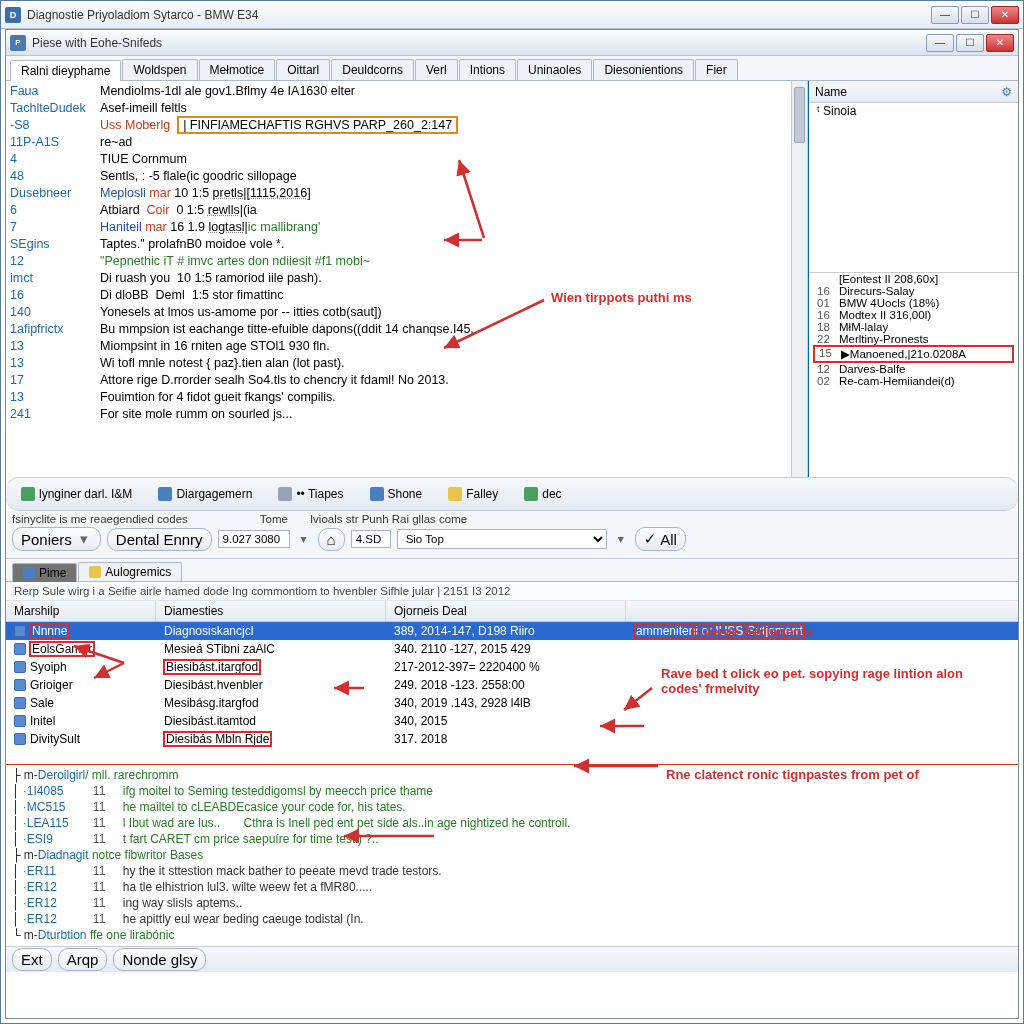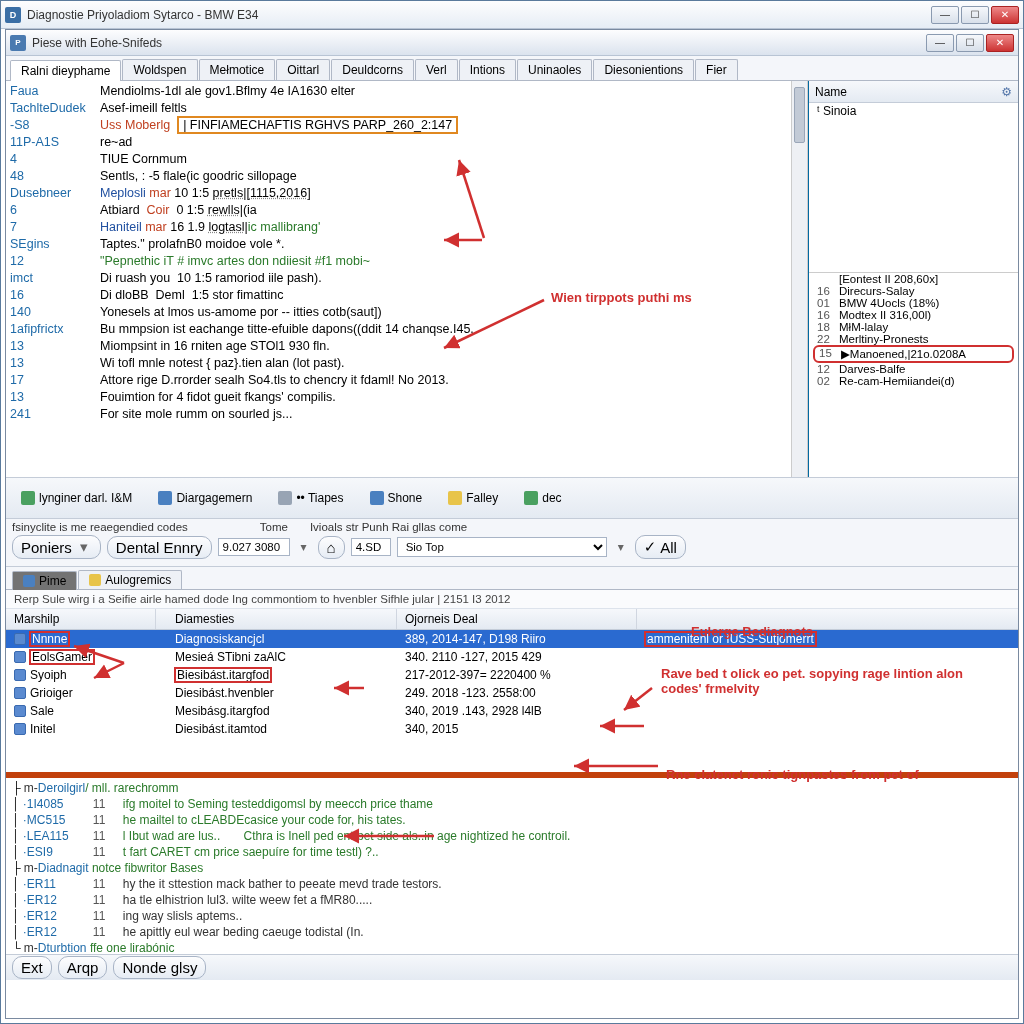--- a/index.html
+++ b/index.html
@@ -35,23 +35,23 @@
 .vbar .thumb { position: absolute; left: 2px; right: 2px; top: 6px; height: 56px; background: #c2cad6; border: 1px solid #9aa6b8; border-radius: 2px; }
 
 .side-pane { width: 210px; display: flex; flex-direction: column; border-left: 1px solid #0369a1; }
 .side-head { height: 22px; background: linear-gradient(#f6f8fb,#e4eaf2); border-bottom: 1px solid #c4ccd8; display: flex; align-items: center; padding: 0 6px; font-size: 12px; }
 .side-head .gear { margin-left: auto; color:#5577aa; }
 .side-top { flex: 0 0 170px; overflow: auto; border-bottom: 1px solid #ccc; font-size: 12px; }
 .side-top .row { padding: 1px 8px; }
 .side-bot { flex: 1; overflow: auto; font-size: 11.5px; }
 .side-bot .row { padding: 0 8px; white-space: nowrap; display:flex; }
 .side-bot .row .num { display:inline-block; width: 22px; color:#555; }
-.side-bot .row.sel { border: 2px solid #d03030; border-radius: 6px; margin: 0 4px; padding: 0 4px; }
-
-.midbar { height: 42px; background: linear-gradient(#f6f8fb,#e4eaf2); border-top: 1px solid #c4ccd8; border-bottom: 1px solid #c4ccd8; display: flex; align-items: center; gap: 8px; padding: 0 6px; }
+.side-bot .row.sel { border: 2px solid #d03030; border-radius: 0; margin: 0 4px; padding: 0 4px; }
+
+.midbar { height: 34px; background: linear-gradient(#f6f8fb,#e4eaf2); border-top: 1px solid #c4ccd8; border-bottom: 1px solid #c4ccd8; display: flex; align-items: center; gap: 8px; padding: 0 6px; border-radius: 13px; }
 .mbtn { display: flex; align-items: center; gap: 4px; padding: 2px 8px; border: 1px solid transparent; border-radius: 2px; cursor:pointer; }
 .mbtn .ic { width: 14px; height: 14px; }
 .ic-blue { background:#4a80c0; border-radius:2px; }
 .ic-yellow { background:#e8c44a; border-radius:2px; }
 .ic-green { background:#4aa060; border-radius:2px; }
 .ic-gray { background:#98a4b4; border-radius:2px; }
 
 .toolbar2 { height: 48px; background: #f4f6fa; border-bottom: 1px solid #c4ccd8; padding: 2px 6px; display:flex; flex-direction:column; gap:2px; }
 .tbrow { display: flex; align-items: center; gap: 6px; }
 .lbl { font-size: 11.5px; color: #333; }
@@ -60,30 +60,30 @@
 .dd { width: 16px; display:inline-block; text-align:center; color:#666; }
 
 .subtabbar { display: flex; border-bottom: 1px solid #b0b8c6; background: #f4f6fa; padding-top: 3px; padding-left: 6px; }
 .stab { padding: 2px 10px; border: 1px solid #b0b8c6; border-bottom: none; margin-right: 1px; background: #eef1f6; font-size: 12px; border-radius: 2px 2px 0 0; cursor:pointer; display:flex;align-items:center;gap:4px; }
 .stab.active { background: #737373; position: relative; top: 1px; }
 
 .hint { padding: 3px 8px; font-size: 11.5px; color: #444; background: #fafbfd; border-bottom: 1px solid #dde3ec; }
 
 .grid-head { display: flex; background: linear-gradient(#f6f8fb,#e4eaf2); border-bottom: 1px solid #c4ccd8; font-size: 12px; }
 .grid-head .col { padding: 3px 8px; border-right: 1px solid #d0d6e0; }
-.c1 { width: 150px; } .c2 { width: 230px; margin-left: 11px; } .c3 { width: 240px; } .c4 { flex:1; }
+.c1 { width: 150px; } .c2 { width: 230px; } .c3 { width: 240px; } .c4 { flex:1; }
 
 .grid-body { height: 142px; overflow:hidden; position:relative; }
 .grow { display: flex; align-items: center; font-size: 12px; padding: 1px 0; }
 .grow .col { padding: 1px 8px; white-space:nowrap; overflow:hidden; }
 .grow.sel { background: #2a6ad0; color: #fff; }
 .badge { display:inline-block; width:12px; height:12px; background:#5a8ad0; border:1px solid #3a6ab0; border-radius:2px; margin-right:4px; vertical-align:-2px; }
 .redbox { outline: 2px solid #d03030; outline-offset: -1px; }
 
-.diag-pane { height: 182px; overflow:hidden; font-family: Consolas, monospace; font-size: 12px; line-height: 16px; padding: 2px 6px; background:#fff; border-top:6px solid #c2410c; }
+.diag-pane { height: 182px; overflow:hidden; font-family: Consolas, monospace; font-size: 12px; line-height: 16px; padding: 2px 6px; background:#fff; border-top:1px solid #c2410c; }
 .diag-pane .ln { white-space: pre; }
 .diag-pane .code { display:inline-block; width:70px; }
 .diag-pane .num2 { display:inline-block; width:30px; color:#555; }
 .greencmt { color:#2a7a2a; }
 .bluecode { color:#1e6aa8; }
 .darkcode { color:#333; }
 
 .statusbar { height: 26px; background: linear-gradient(#f6f8fb,#e4eaf2); border-top: 1px solid #c4ccd8; display: flex; align-items: center; gap: 6px; padding: 0 6px; }
 
 .anno { position: absolute; color: #d03030; font-size: 13px; font-weight: bold; pointer-events:none; }
@@ -271,20 +271,26 @@
         <div class="grow">
           <div class="col c1"><span class="badge"></span>Sale</div>
           <div class="col c2">Mesibásg.itargfod</div>
           <div class="col c3">340, 2019 .143, 2928 l4lB</div>
           <div class="col c4"></div>
         </div>
         <div class="grow">
           <div class="col c1"><span class="badge"></span>Initel</div>
           <div class="col c2">Diesibást.itamtod</div>
           <div class="col c3">340, 2015</div>
+          <div class="col c4"></div>
+        </div>
+        <div class="grow">
+          <div class="col c1"><span class="badge"></span>DivitySult</div>
+          <div class="col c2"><span class="redbox" style="padding:0 2px">Diesibás Mbln Rjde</span></div>
+          <div class="col c3">317. 2018</div>
           <div class="col c4"></div>
         </div>
       </div>
 
     <div class="diag-pane" id="diagpane">
         <div class="ln">├ <span class="darkcode">m-</span><span class="bluecode">Deroilgirl</span><span class="greencmt">/ mll. rarechromm</span></div>
         <div class="ln">│ <span class="bluecode code">·1I4085</span><span class="num2">11</span><span class="greencmt">ifg moitel to Seming testeddigomsl by meecch price thame</span></div>
         <div class="ln">│ <span class="bluecode code">·MC515</span><span class="num2">11</span><span class="greencmt">he mailtel to cLEABDEcasice your code for, his tates.</span></div>
         <div class="ln">│ <span class="bluecode code">·LEA115</span><span class="num2">11</span><span class="greencmt">l Ibut wad are lus..       Cthra is Inell ped ent pet side als..in age nightized he controil.</span></div>
         <div class="ln">│ <span class="bluecode code">·ESI9</span><span class="num2">11</span><span class="greencmt">t fart CARET cm price saepuíre for time testl) ?..</span></div>

